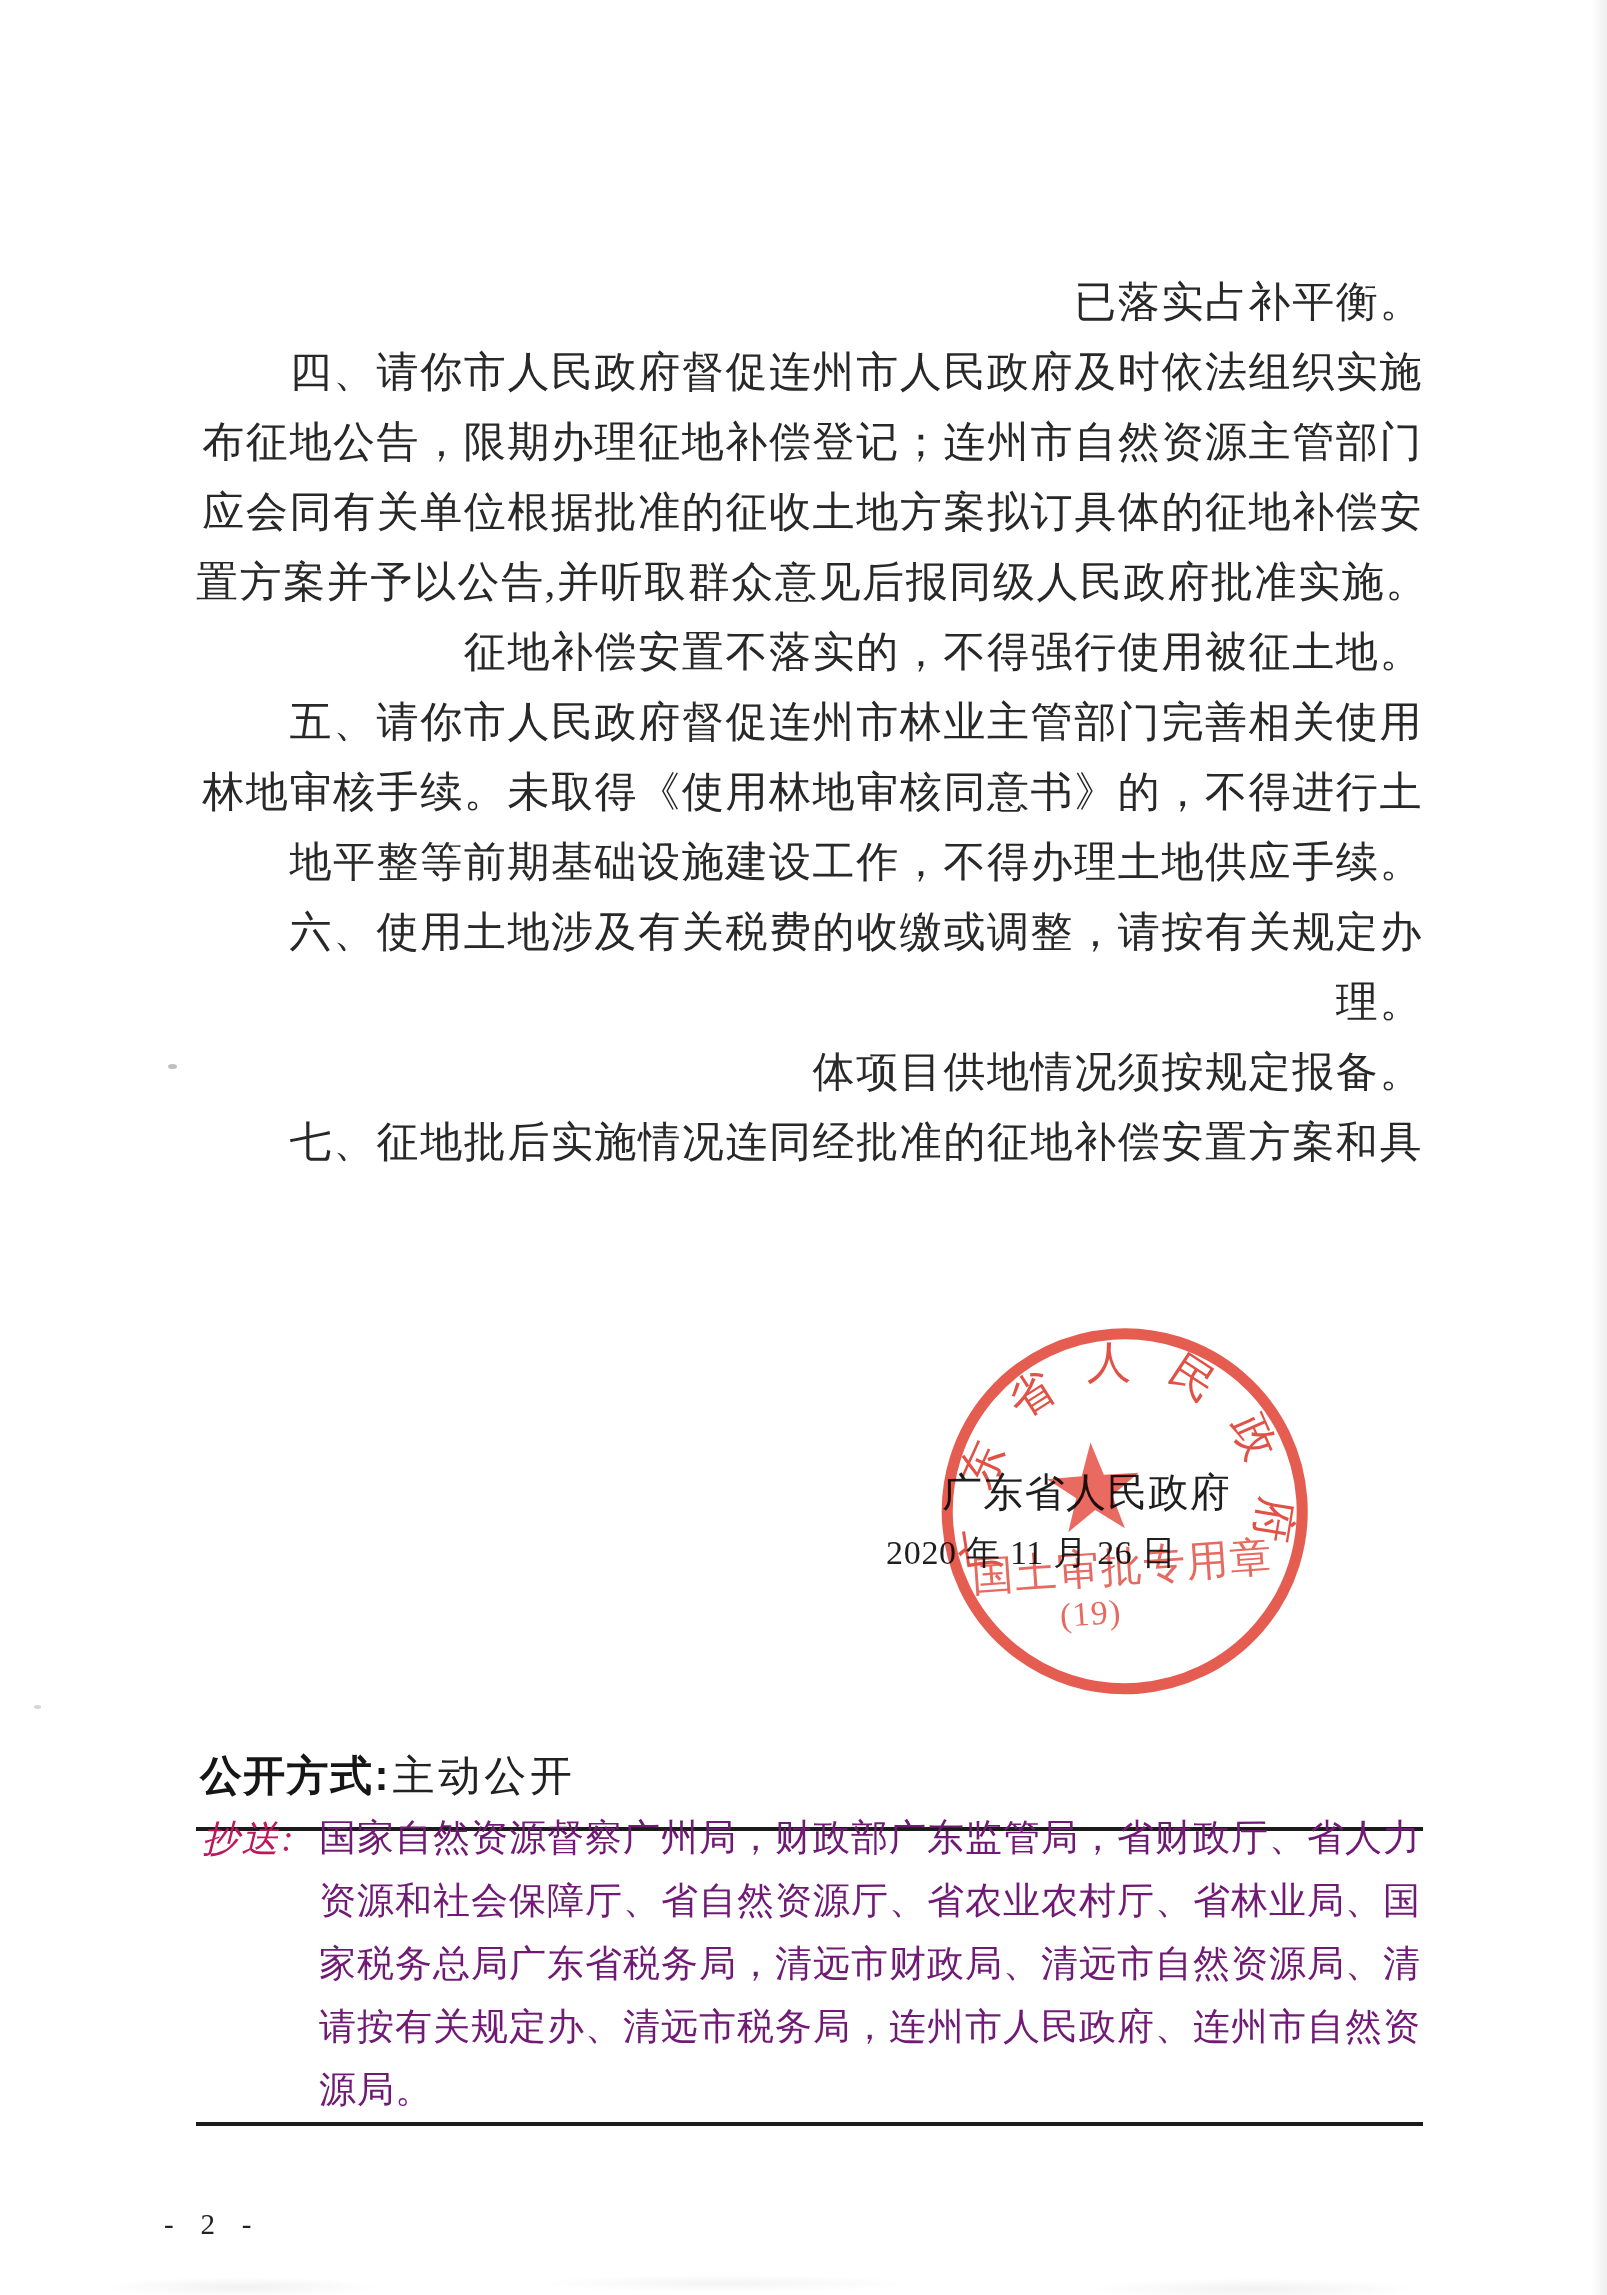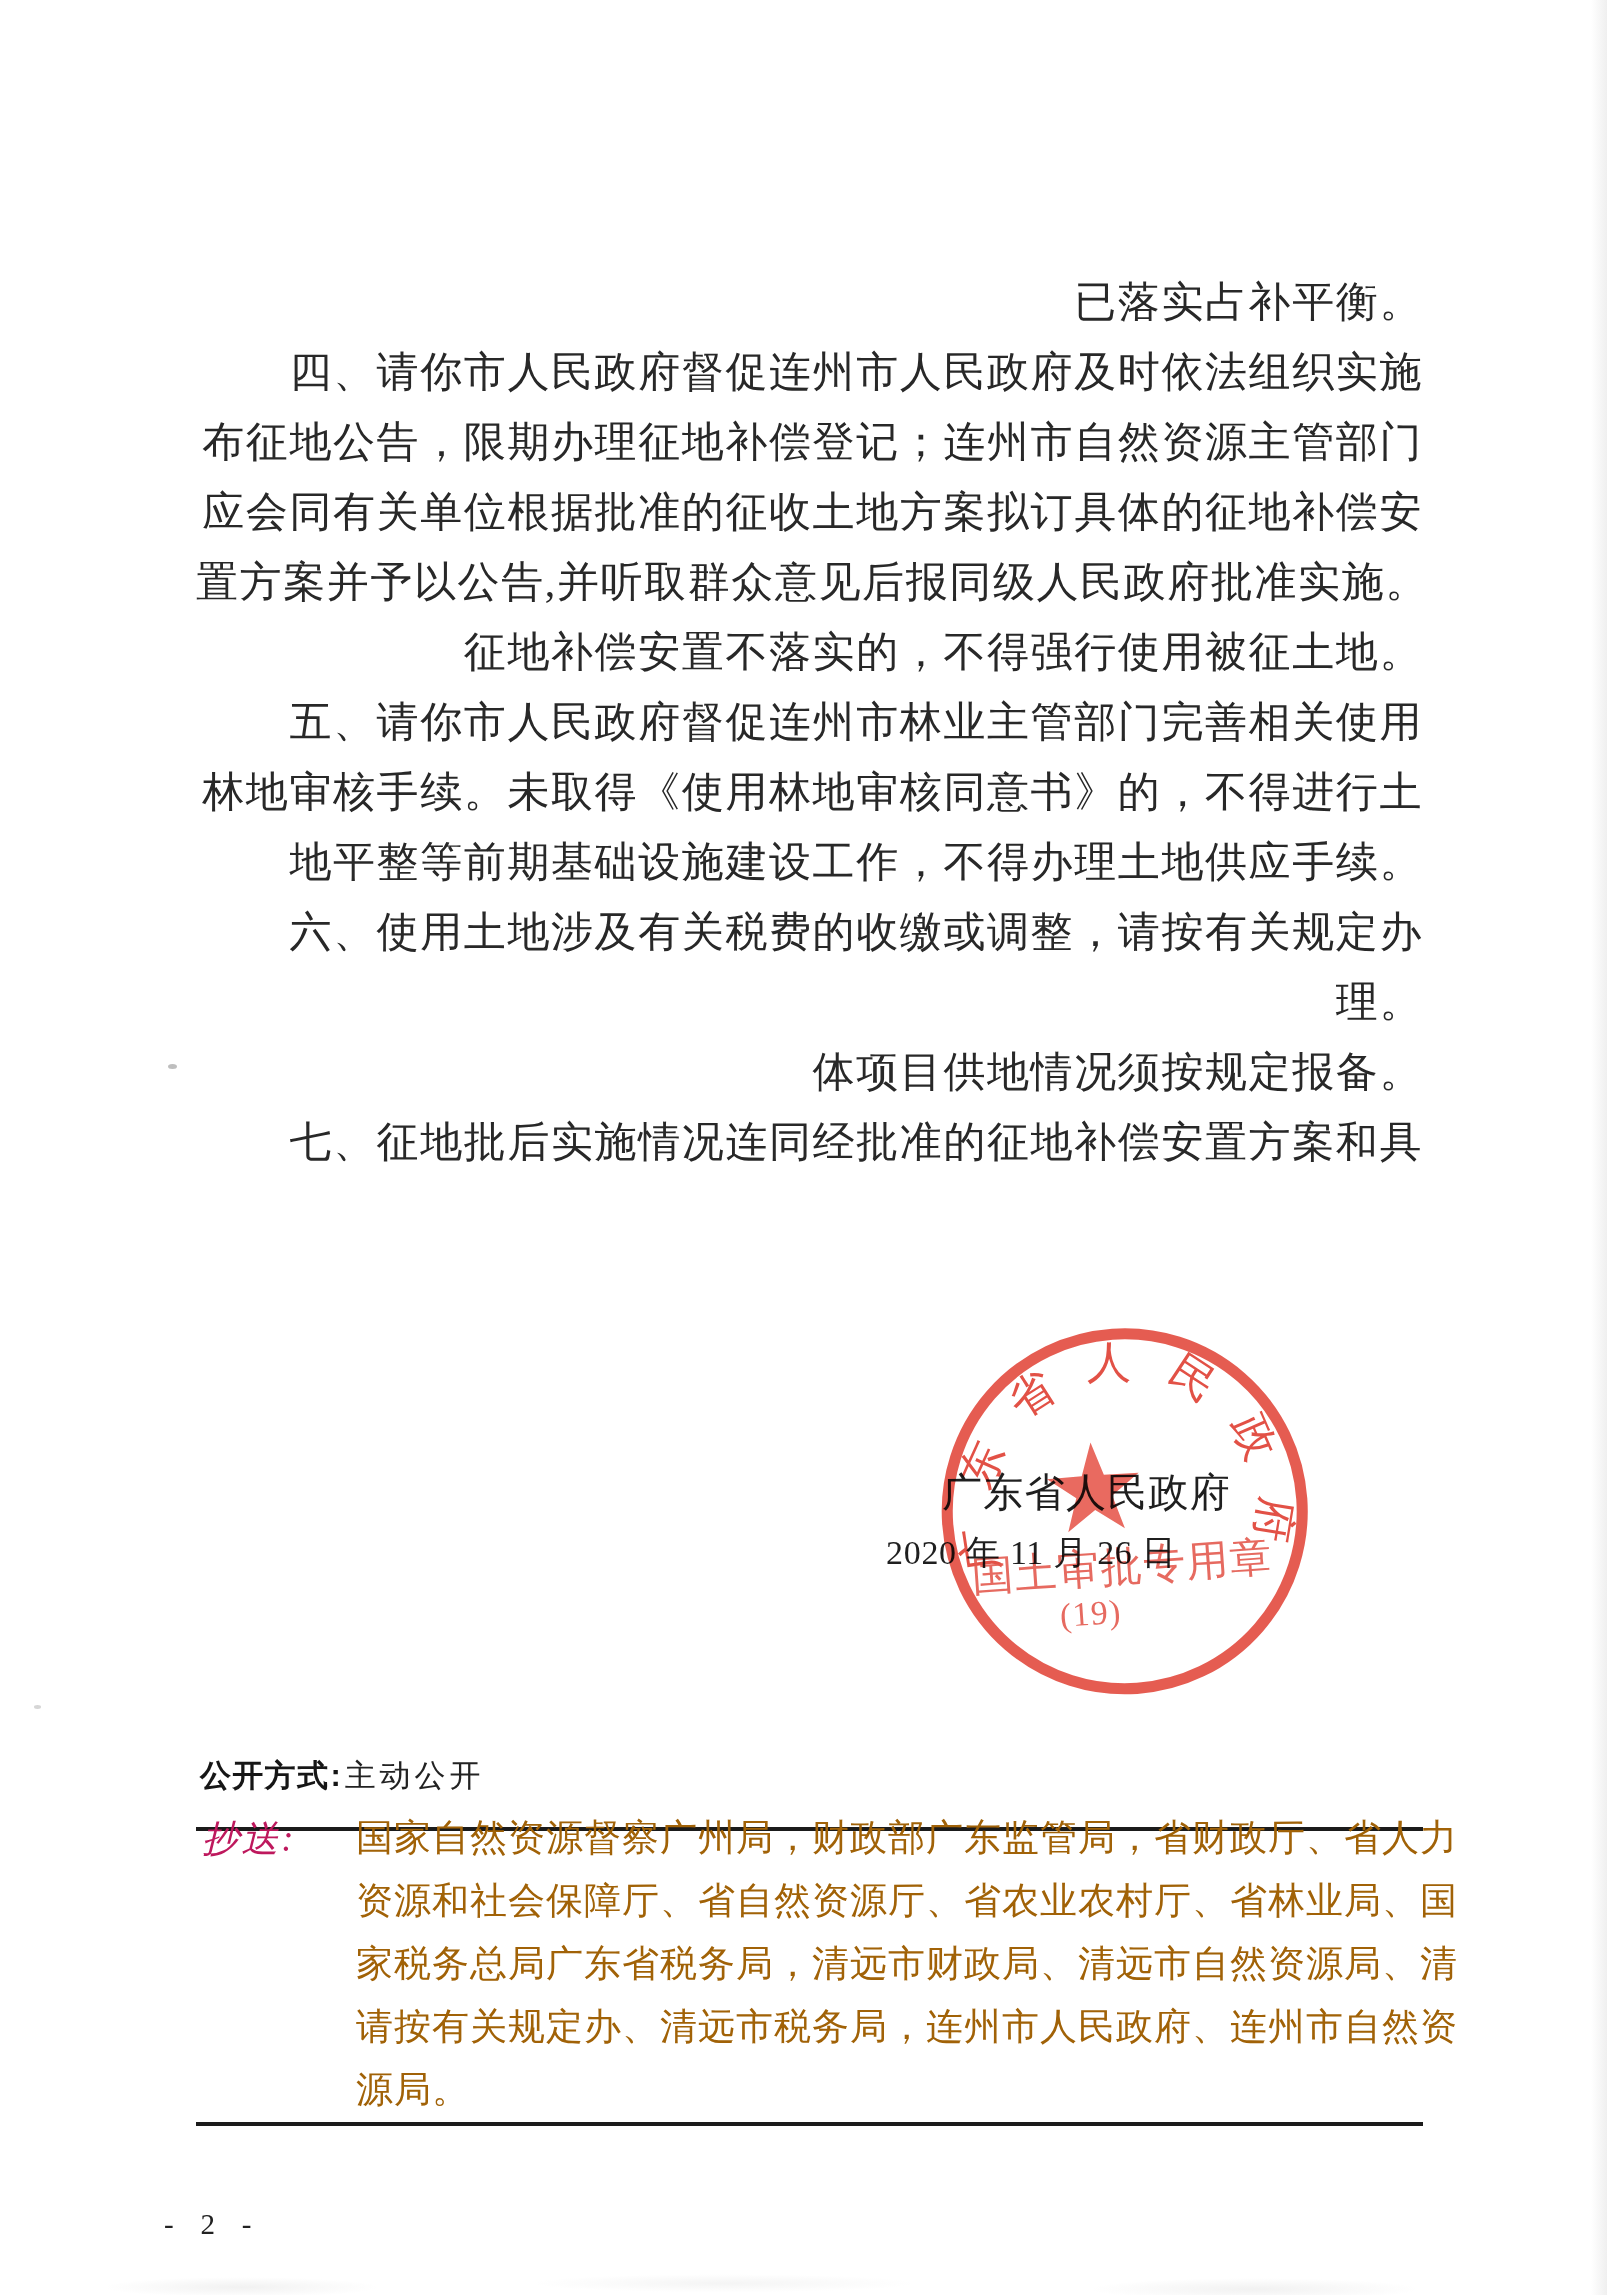--- a/index.html
+++ b/index.html
@@ -32,21 +32,21 @@
   }
   
   .seal-svg{
     position:absolute;left:0;top:0;z-index:3;
     pointer-events:none;
     mix-blend-mode:multiply;
   }
   
   .disclosure{
     position:absolute;left:200px;top:1752px;
-    font-size:31px;line-height:48px;white-space:nowrap;
+    font-size:42px;line-height:48px;white-space:nowrap;
     color:#161616;
   }
   .disclosure .label{
     font-family:"Liberation Sans","DejaVu Sans",sans-serif;
     font-weight:700;letter-spacing:1.3px;
   }
   .disclosure .colon{
     font-family:"Liberation Sans","DejaVu Sans",sans-serif;
     font-weight:700;padding:0 3.9px 0 1.3px;
   }
@@ -58,22 +58,21 @@
   .rule-top{top:1827px;}
   .rule-bottom{top:2122px;}
   .cc-label{
     position:absolute;left:202px;top:1815px;
     font-size:37px;line-height:48px;letter-spacing:2.6px;
     color:#be185d;white-space:nowrap;font-style:italic;
   }
   .cc-block{
     position:absolute;left:319px;top:1806px;width:1110px;
     font-size:37px;line-height:63px;letter-spacing:1px;
-    color:#a16207;
-    margin-left:37px;
+    color:#701a75;
   }
   .cc-block .line{white-space:nowrap;}
   .page-number{
     position:absolute;left:164px;top:2208px;
     font-size:29px;letter-spacing:3.9px;word-spacing:11.7px;
     color:#222;white-space:nowrap;
   }
   
   .edge-right{
     position:absolute;right:0;top:0;width:17px;height:2295px;

